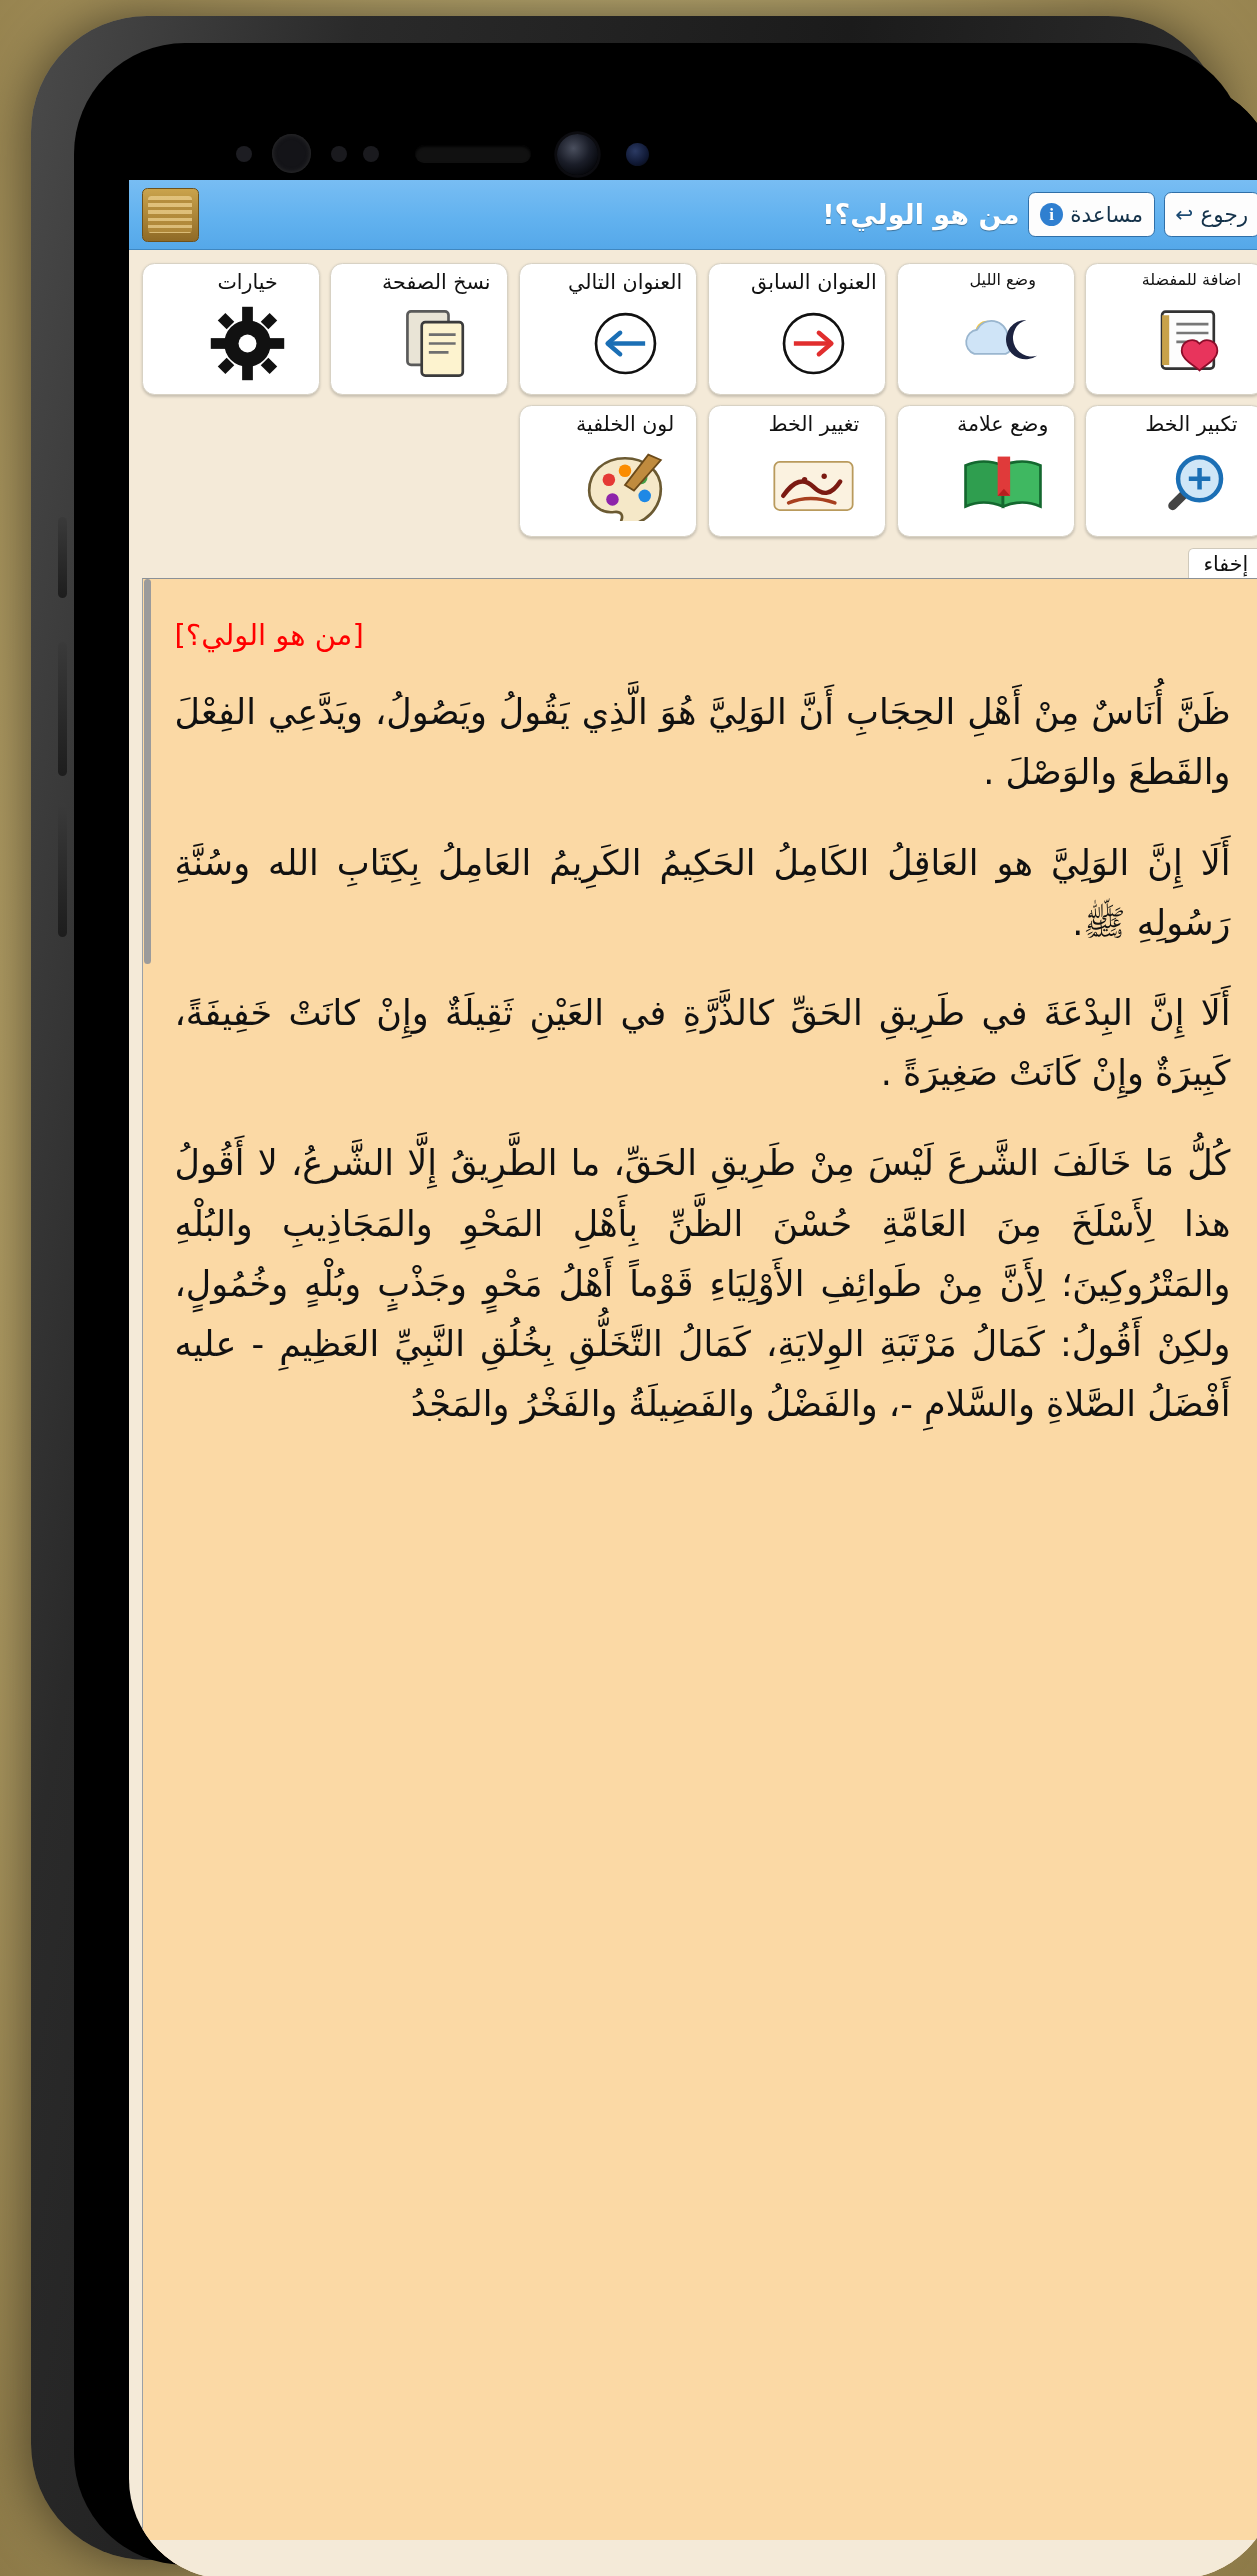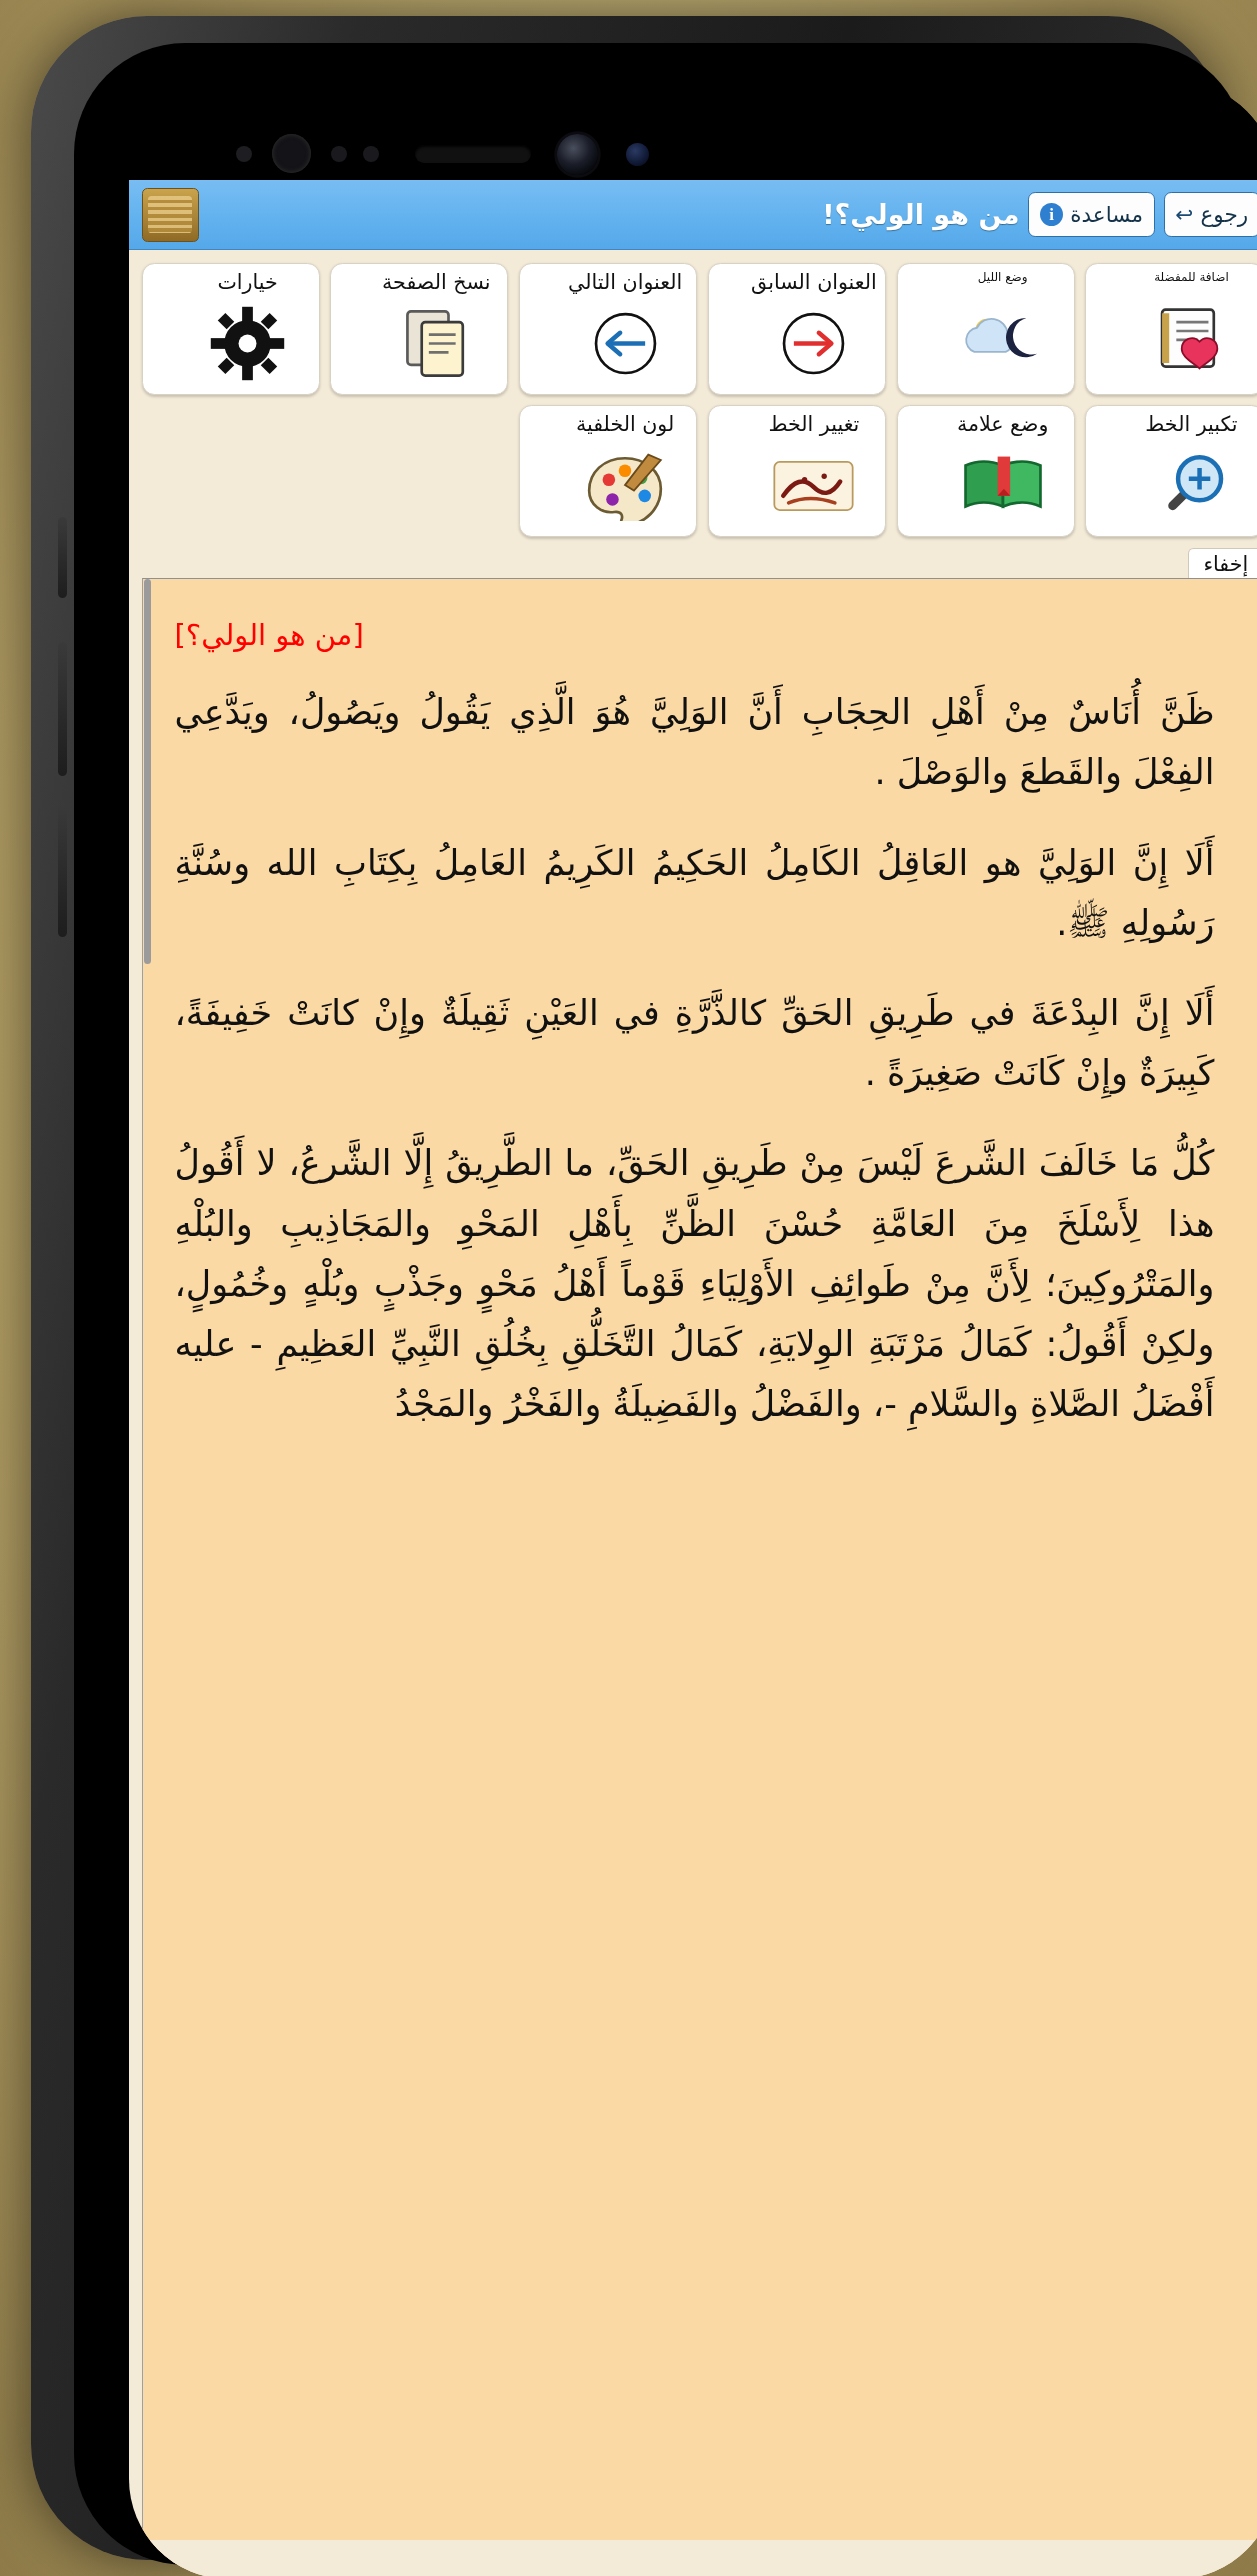--- a/index.html
+++ b/index.html
@@ -182,21 +182,21 @@
     padding-left: 34px;
   }
   .tool .lbl {
     font-size: 20.6px;
     color: #111;
     line-height: 1.1;
     text-align: center;
     padding: 0 3.6px;
     max-width: 100%;
   }
-  .tool .lbl.small { font-size: 12px; }
+  .tool .lbl.small { font-size: 16px; }
   .tool .ic {
     flex: 1;
     display: flex;
     align-items: center;
     justify-content: center;
     width: 100%;
   }
   .tool .ic svg { display: block; }
 
   
@@ -240,21 +240,21 @@
     margin: 16px 0 30px 0;
     font-family: "DejaVu Sans", sans-serif;
     direction: rtl;
   }
   .para {
     font-size: 35px;
     line-height: 1.72;
     color: #111;
     text-align: justify;
     text-align-last: center;
-    margin: 0 16px 30px 0;
+    margin: 0 0 30px 0;
     font-family: "DejaVu Sans", sans-serif;
     direction: rtl;
   }
   .para.j { text-align-last: auto; }
   
   .vscroll {
     position: absolute;
     left: 1.8px; top: 0;
     width: 7.2px; height: 100%;
     background: transparent;

